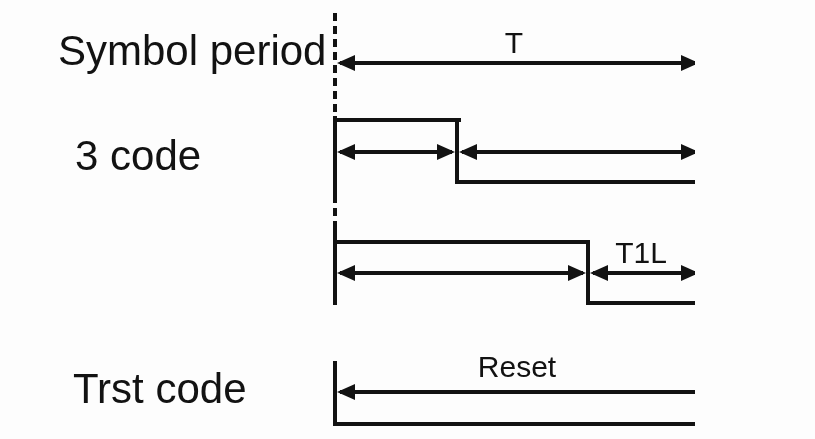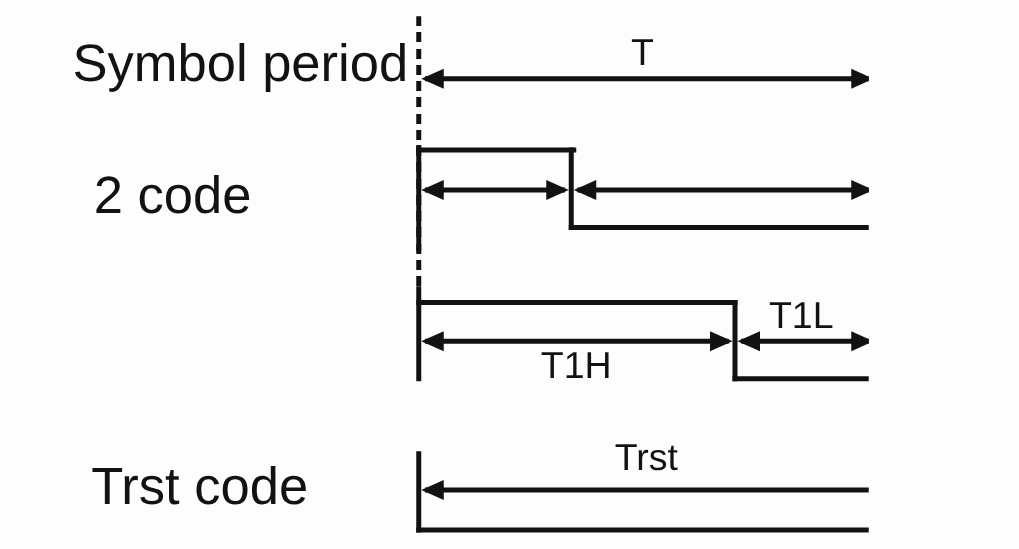--- a/index.html
+++ b/index.html
@@ -95,21 +95,21 @@
   <div class="vdash" style="left:699px;top:13px;height:220px"></div>
 
   <div class="row-label" style="left:58px;top:29px">Symbol period</div>
   <div class="arrow-label" style="left:514px;top:28px">T</div>
   <div class="dblarrow" style="left:337px;top:55px;width:362px">
     <span class="head-l"></span>
     <span class="shaft"></span>
     <span class="head-r"></span>
   </div>
 
-  <div class="row-label" style="left:75px;top:134px">2 code</div>
+  <div class="row-label" style="left:75px;top:134px">3 code</div>
   <div class="vline" style="left:333px;top:116px;height:85px"></div>
   <div class="hline" style="left:333px;top:118px;width:128px"></div>
   <div class="vline" style="left:455px;top:118px;height:66px"></div>
   <div class="hline" style="left:455px;top:180px;width:248px"></div>
   <div class="vline" style="left:699px;top:114px;height:72px"></div>
   <div class="dblarrow" style="left:337px;top:144px;width:118px">
     <span class="head-l"></span>
     <span class="shaft"></span>
     <span class="head-r"></span>
   </div>
@@ -127,27 +127,26 @@
   <div class="dblarrow" style="left:337px;top:265px;width:249px">
     <span class="head-l"></span>
     <span class="shaft"></span>
     <span class="head-r"></span>
   </div>
   <div class="dblarrow" style="left:590px;top:265px;width:109px">
     <span class="head-l"></span>
     <span class="shaft"></span>
     <span class="head-r"></span>
   </div>
-  <div class="arrow-label" style="left:461px;top:278px">T1H</div>
   <div class="arrow-label" style="left:641px;top:238px">T1L</div>
 
   <div class="row-label" style="left:73px;top:367px">Trst code</div>
   <div class="vline" style="left:333px;top:361px;height:65px"></div>
   <div class="vline" style="left:756px;top:361px;height:65px"></div>
   <div class="hline" style="left:333px;top:422px;width:427px"></div>
   <div class="dblarrow" style="left:337px;top:384px;width:419px">
     <span class="head-l"></span>
     <span class="shaft"></span>
     <span class="head-r"></span>
   </div>
-  <div class="arrow-label" style="left:517px;top:352px">Trst</div>
+  <div class="arrow-label" style="left:517px;top:352px">Reset</div>
 
 </div>
 
 </body></html>

